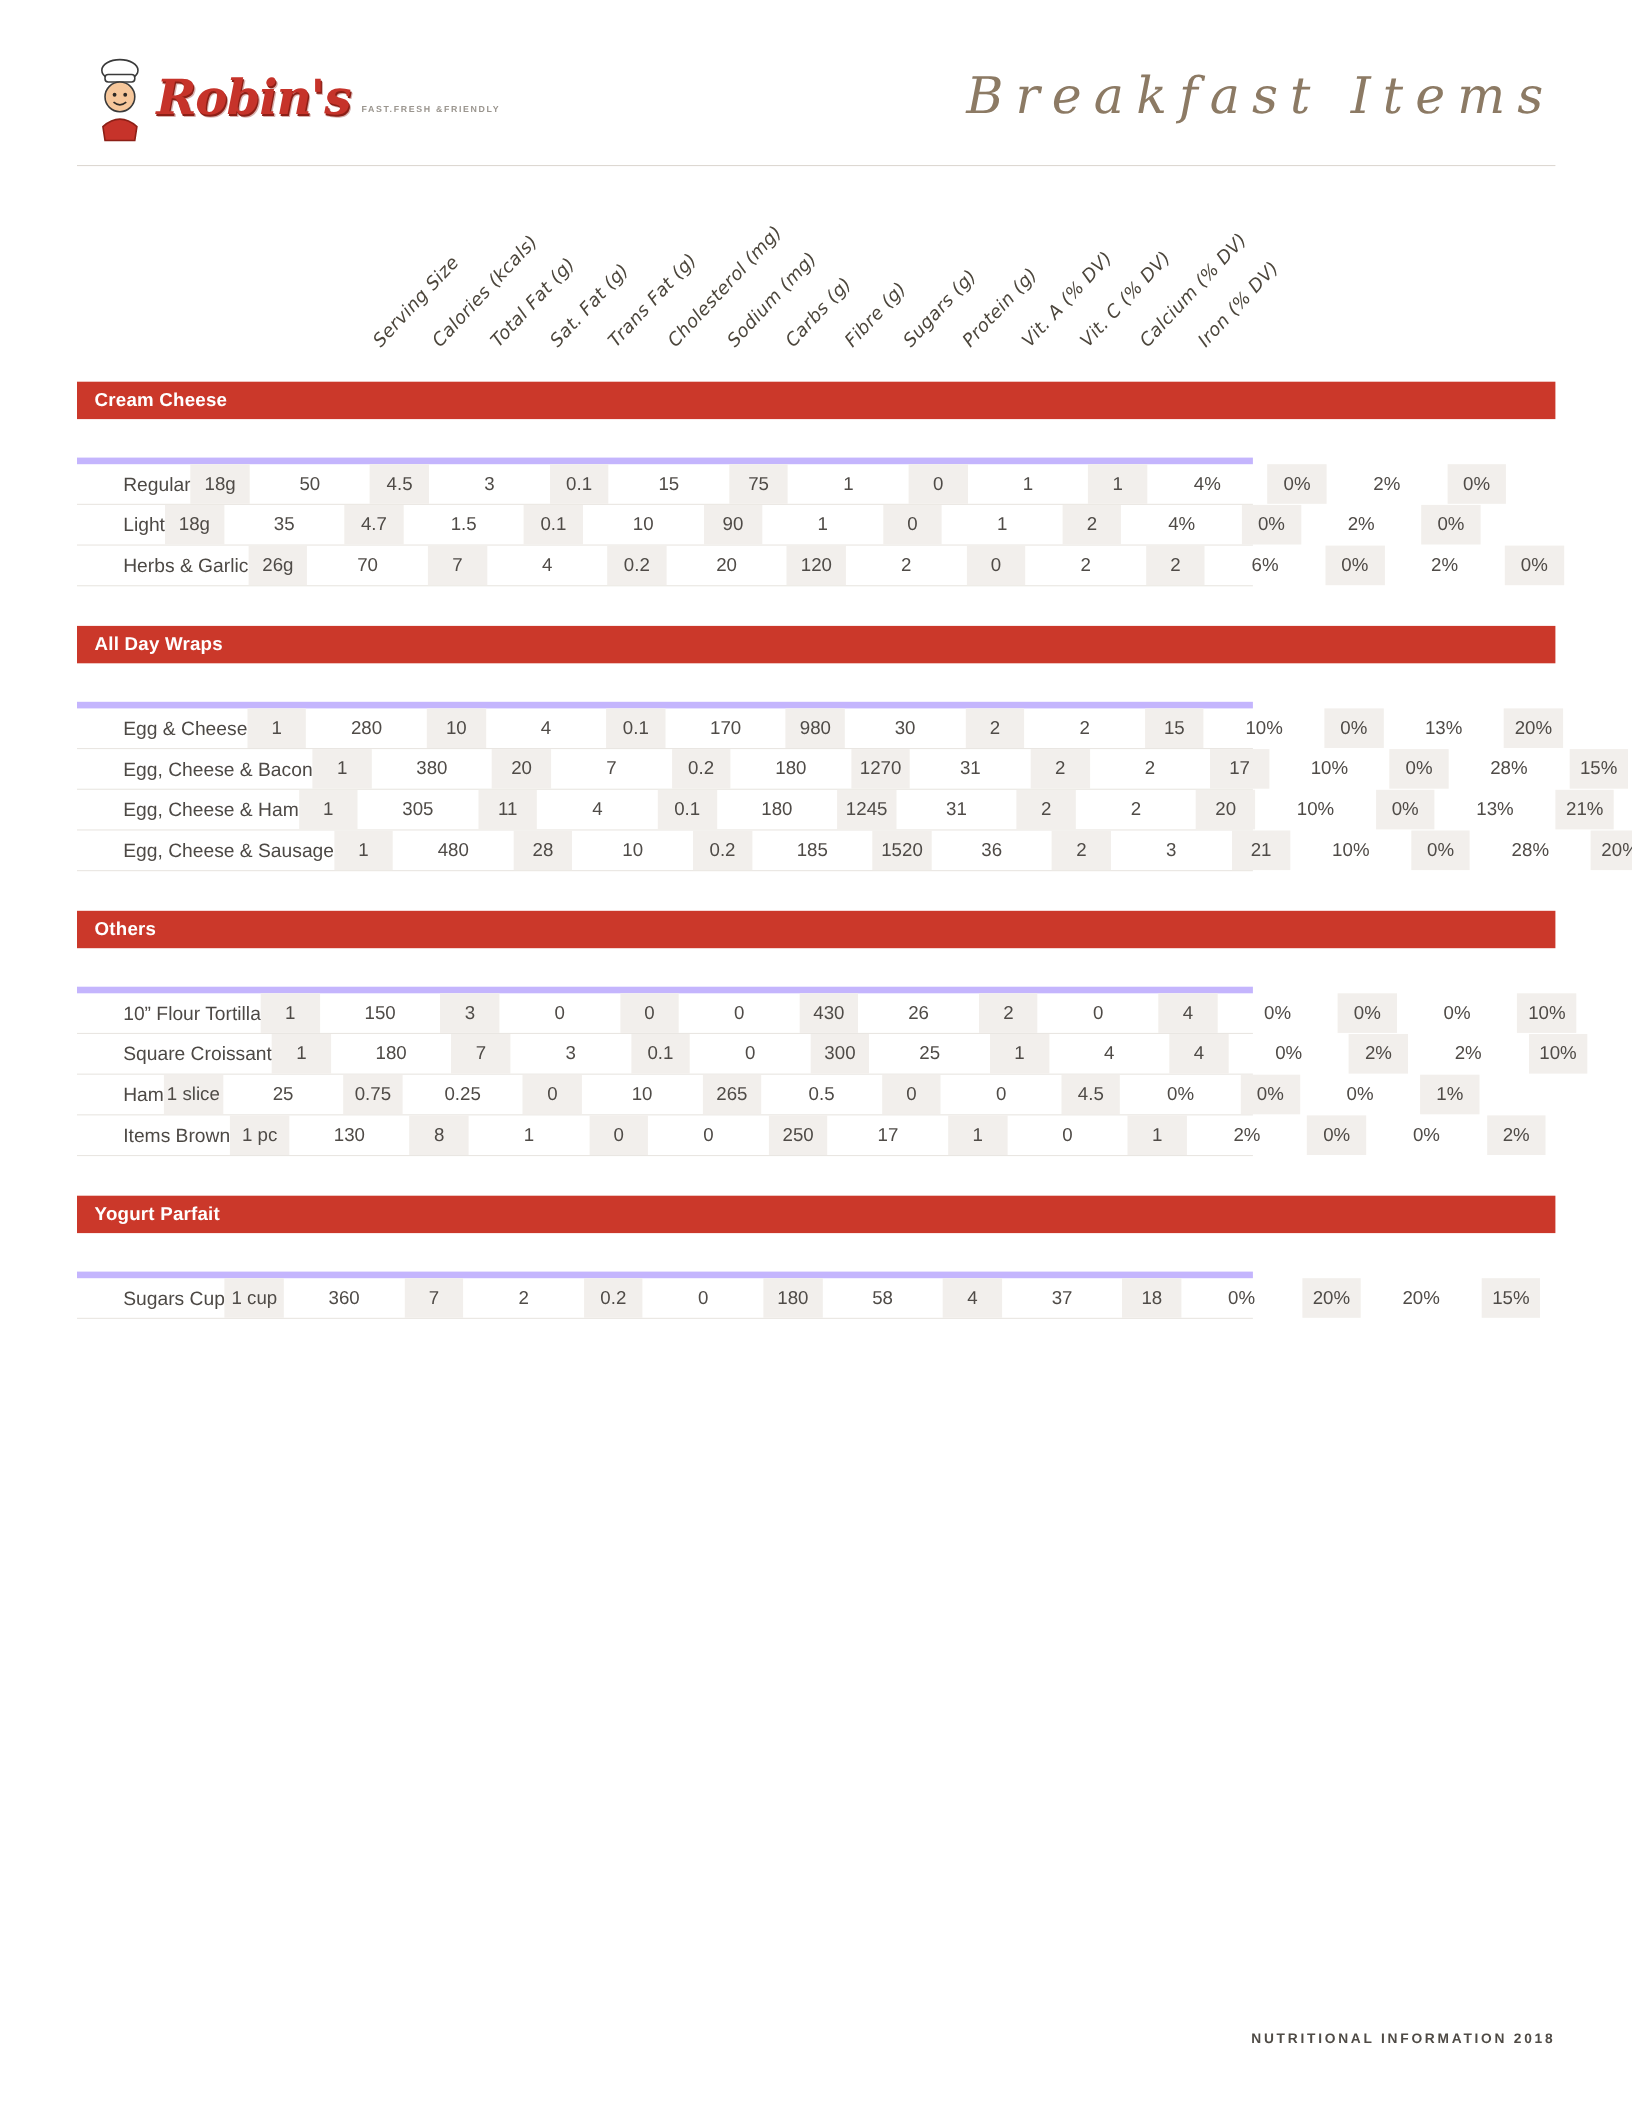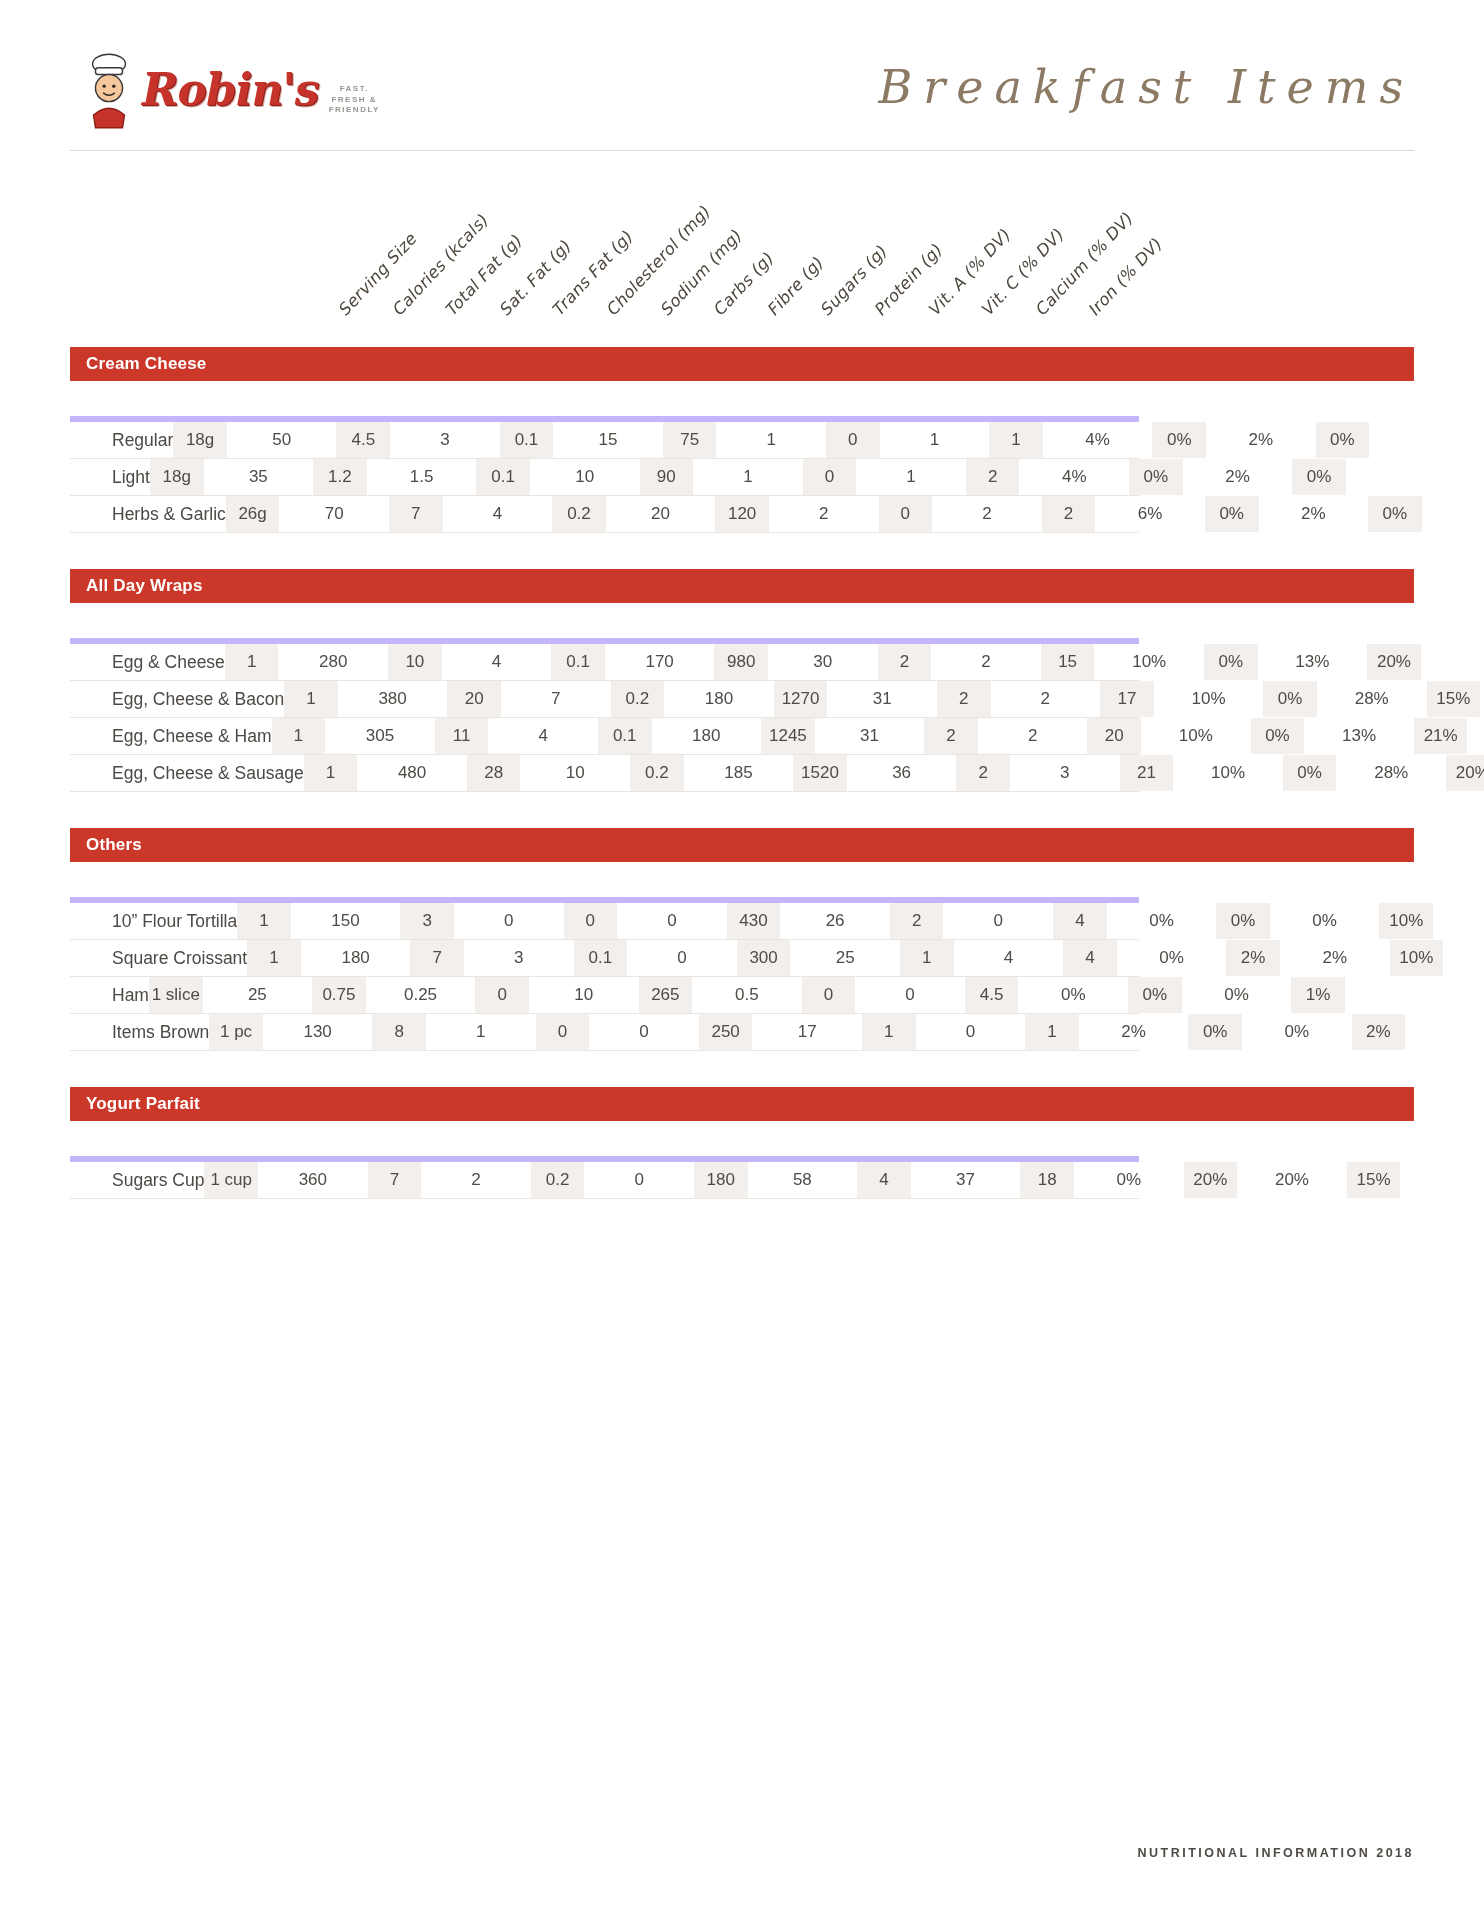--- a/index.html
+++ b/index.html
@@ -46,24 +46,23 @@
     font-weight: bold;
     font-size: 44px;
     color: #c6332a;
     line-height: 1;
     margin-left: 4px;
     text-shadow: 1px 1px 0 #8c1f16, 2px 2px 0 rgba(140,31,22,0.35);
     letter-spacing: -1px;
   }
   .brand-tagline {
     display: flex;
-    flex-direction: column;
+    flex-direction: row;
     margin-left: 10px;
     margin-top: 20px;
-    align-items: center;
   }
   .brand-tagline span {
     font-size: 8px;
     letter-spacing: 1.5px;
     color: #9a958e;
     line-height: 1.35;
     font-weight: bold;
   }
   .doc-title {
     font-family: "DejaVu Serif", serif;
@@ -224,21 +223,21 @@
                 <div class="cell">2%</div>
                 <div class="cell shade">0%</div>
               </div>
   </div>
 
   <div class="row">
     <div class="name-cell">Light</div>
     <div class="values">
                 <div class="cell shade">18g</div>
                 <div class="cell">35</div>
-                <div class="cell shade">1.2</div>
+                <div class="cell shade">4.7</div>
                 <div class="cell">1.5</div>
                 <div class="cell shade">0.1</div>
                 <div class="cell">10</div>
                 <div class="cell shade">90</div>
                 <div class="cell">1</div>
                 <div class="cell shade">0</div>
                 <div class="cell">1</div>
                 <div class="cell shade">2</div>
                 <div class="cell">4%</div>
                 <div class="cell shade">0%</div>

